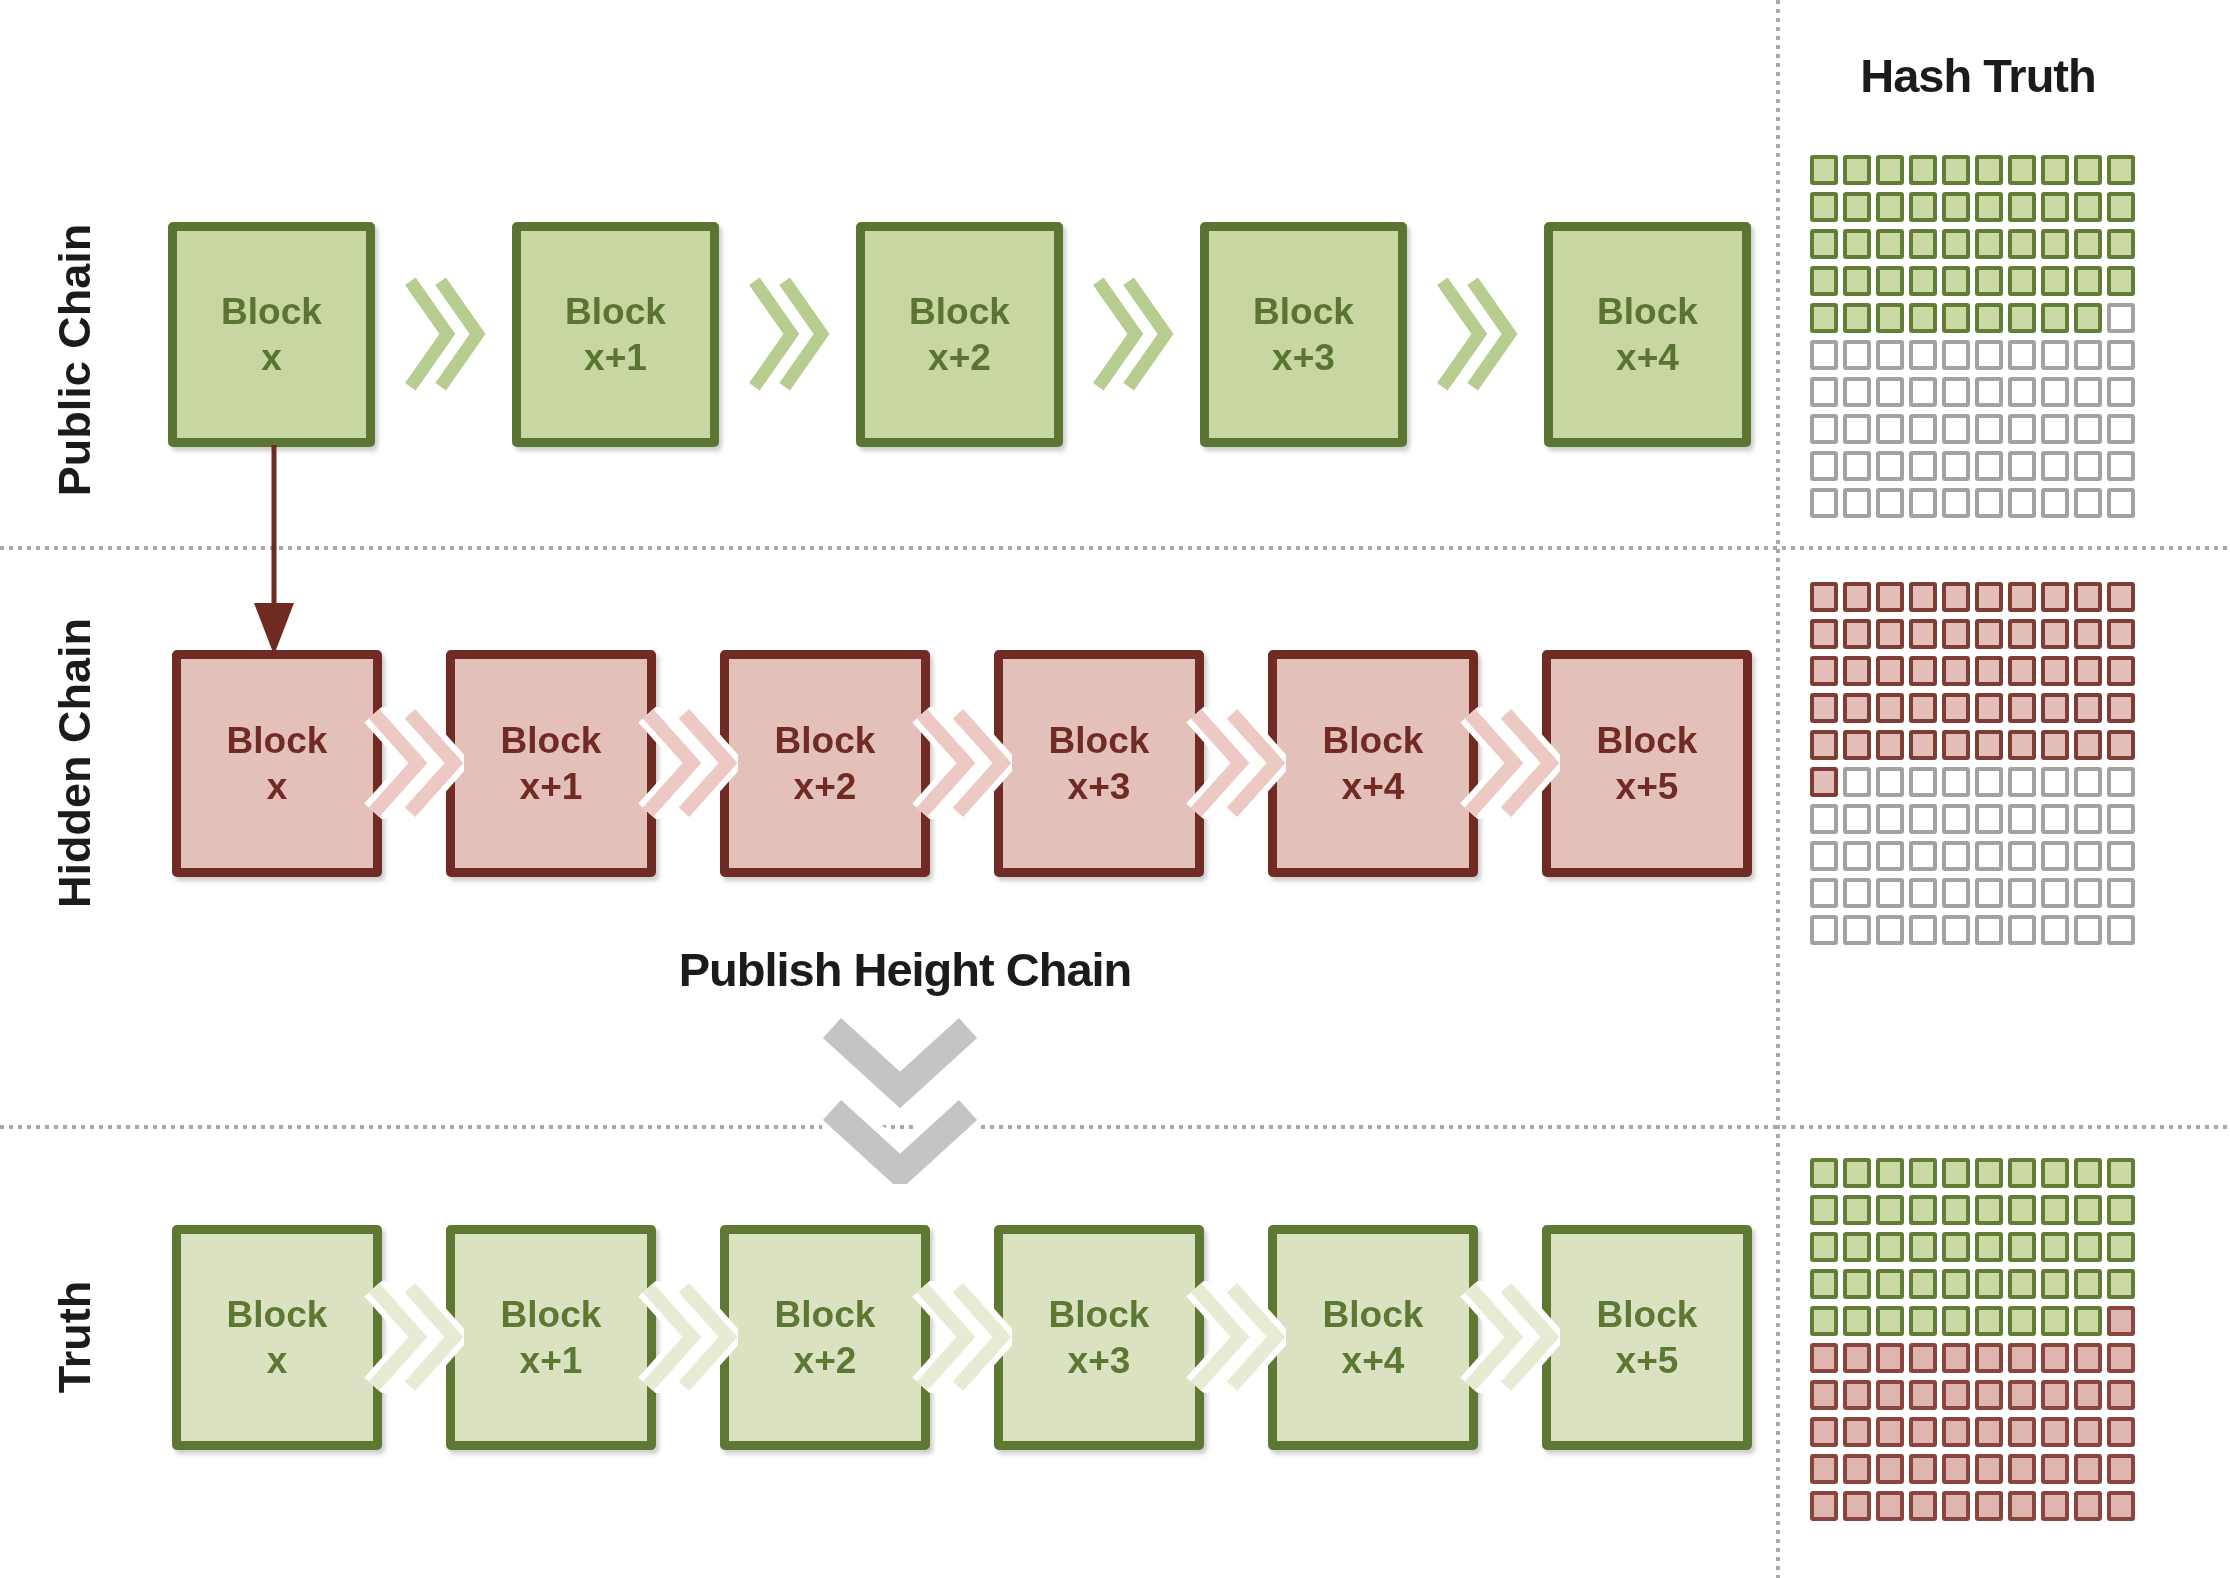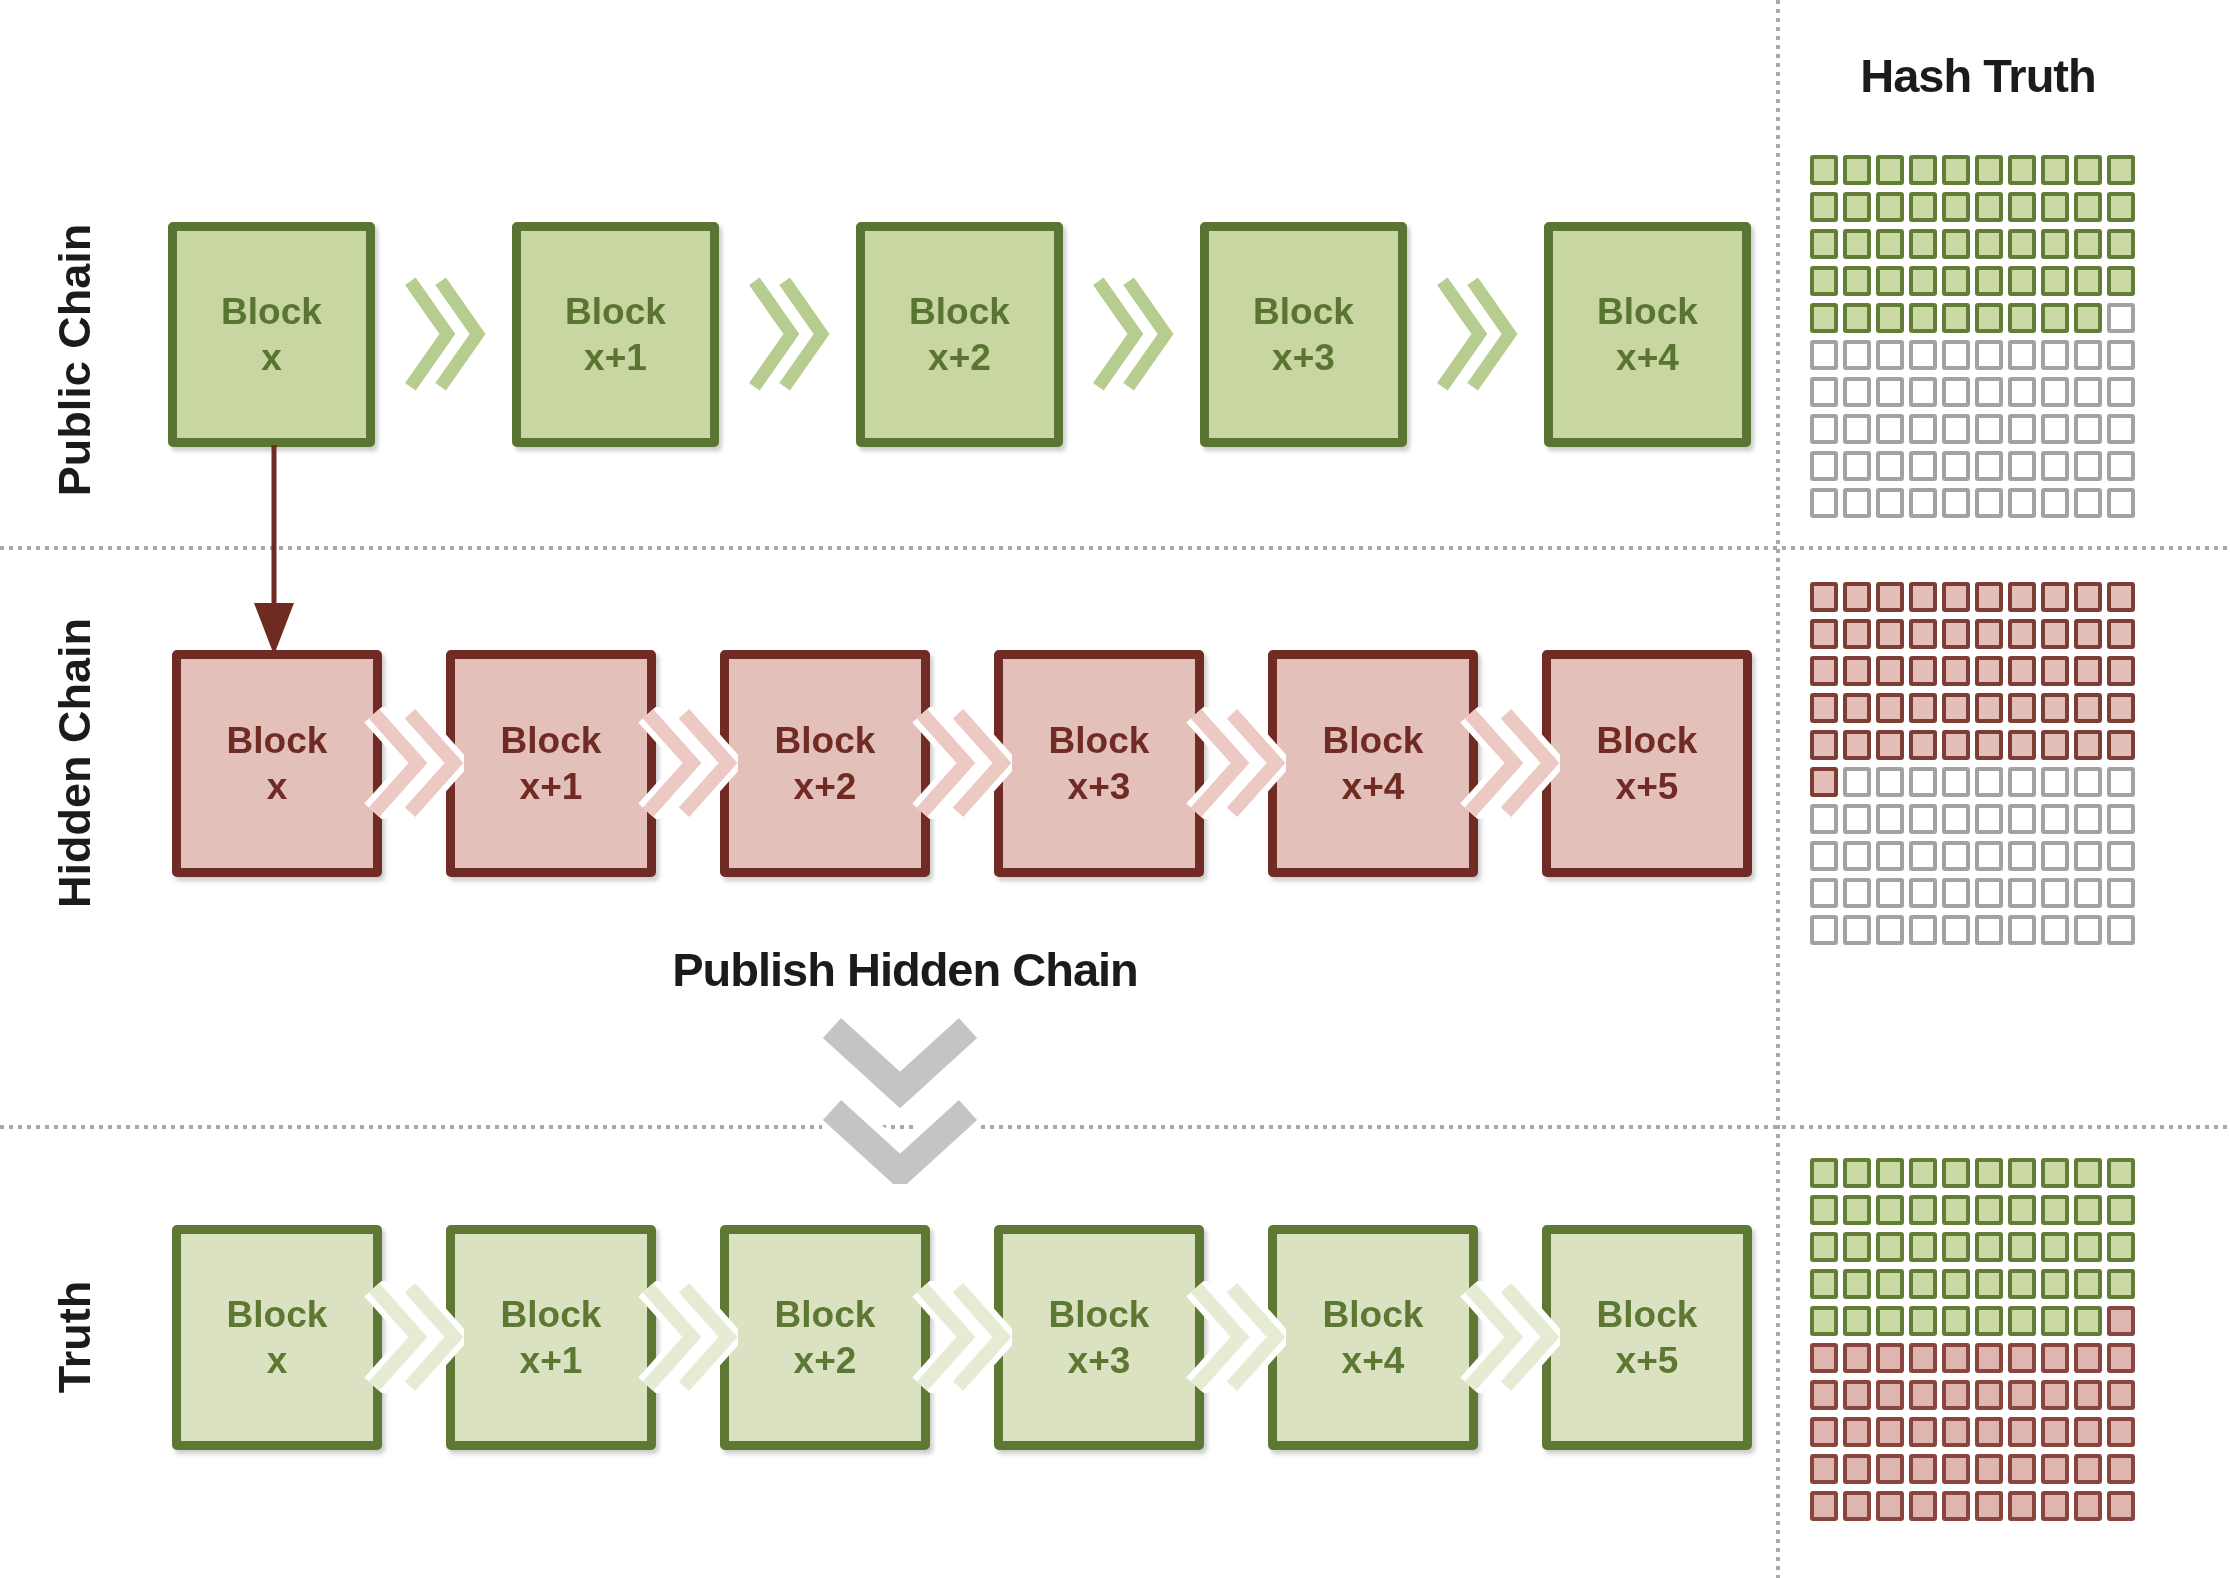--- a/index.html
+++ b/index.html
@@ -45,21 +45,21 @@
   .hc.w { background:var(--hash-white-fill); border-color:var(--hash-white-border); }
   .hc.R { background:var(--hash-red-fill);  border-color:var(--hash-red-border); }
   .hc.R2{ background:var(--hash-red2-fill); border-color:var(--hash-red2-border); }
 </style>
 </head>
 <body>
 
 <div id="canvas">
 
   <div class="big-title" style="left:1978px; top:48px;">Hash Truth</div>
-  <div class="big-title" style="left:905px; top:942px;">Publish Hidden Chain</div>
+  <div class="big-title" style="left:905px; top:942px;">Publish Height Chain</div>
 
   <div class="vlabel" style="left:75px; top:360px;">Public Chain</div>
   <div class="vlabel" style="left:75px; top:763px;">Hidden Chain</div>
   <div class="vlabel" style="left:75px; top:1337px;">Truth</div>
 
   <div class="dotted-h" style="top:546px;"></div>
   <div class="dotted-h" style="top:1125px;"></div>
   <div class="dotted-v" style="left:1776px;"></div>
 
   <div id="row-public">

